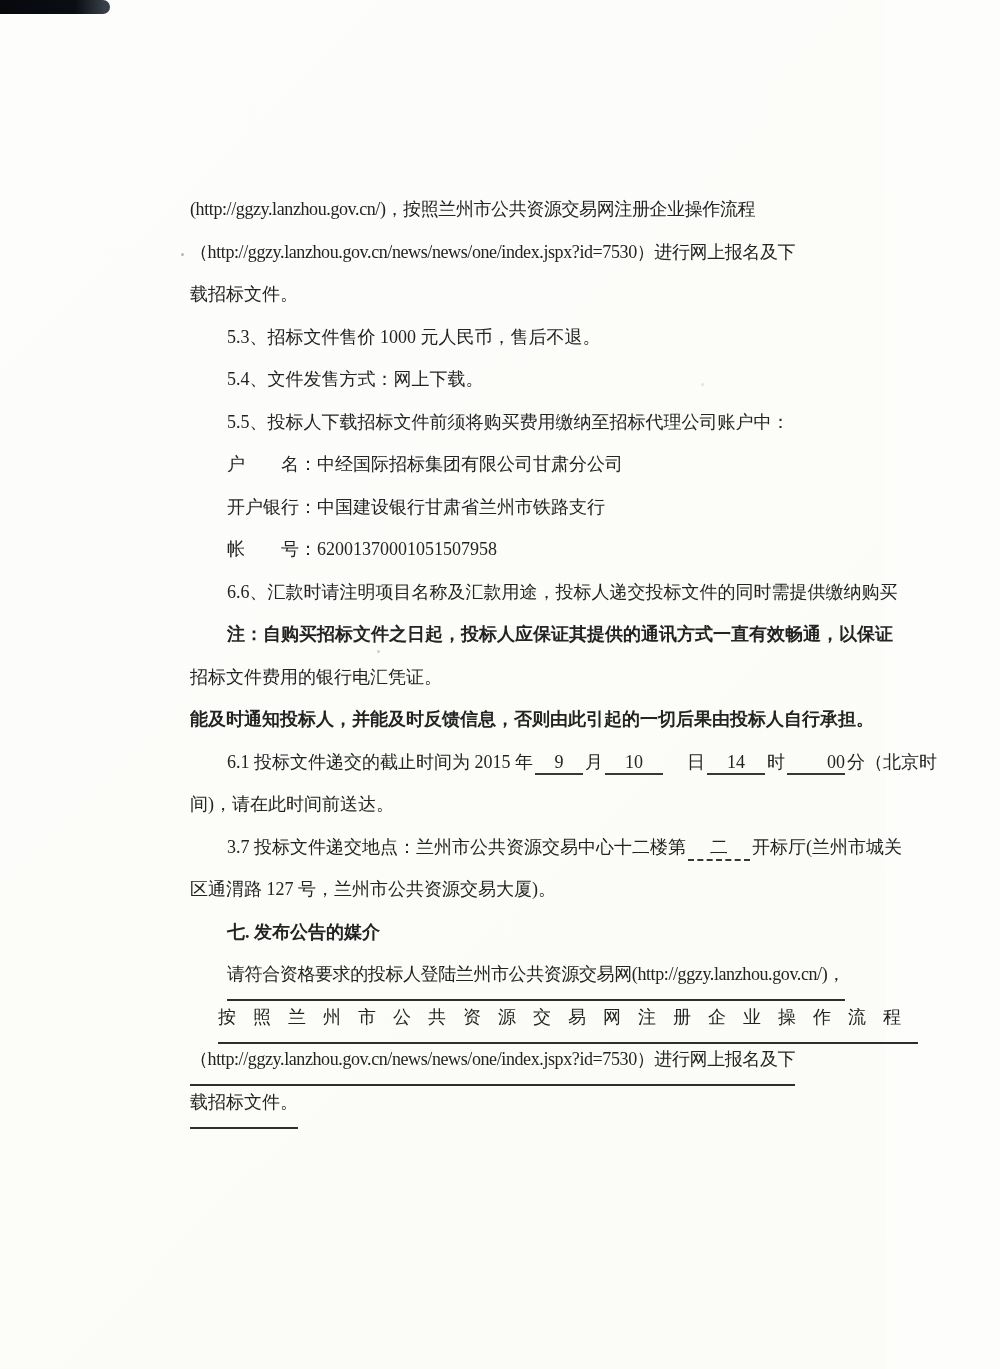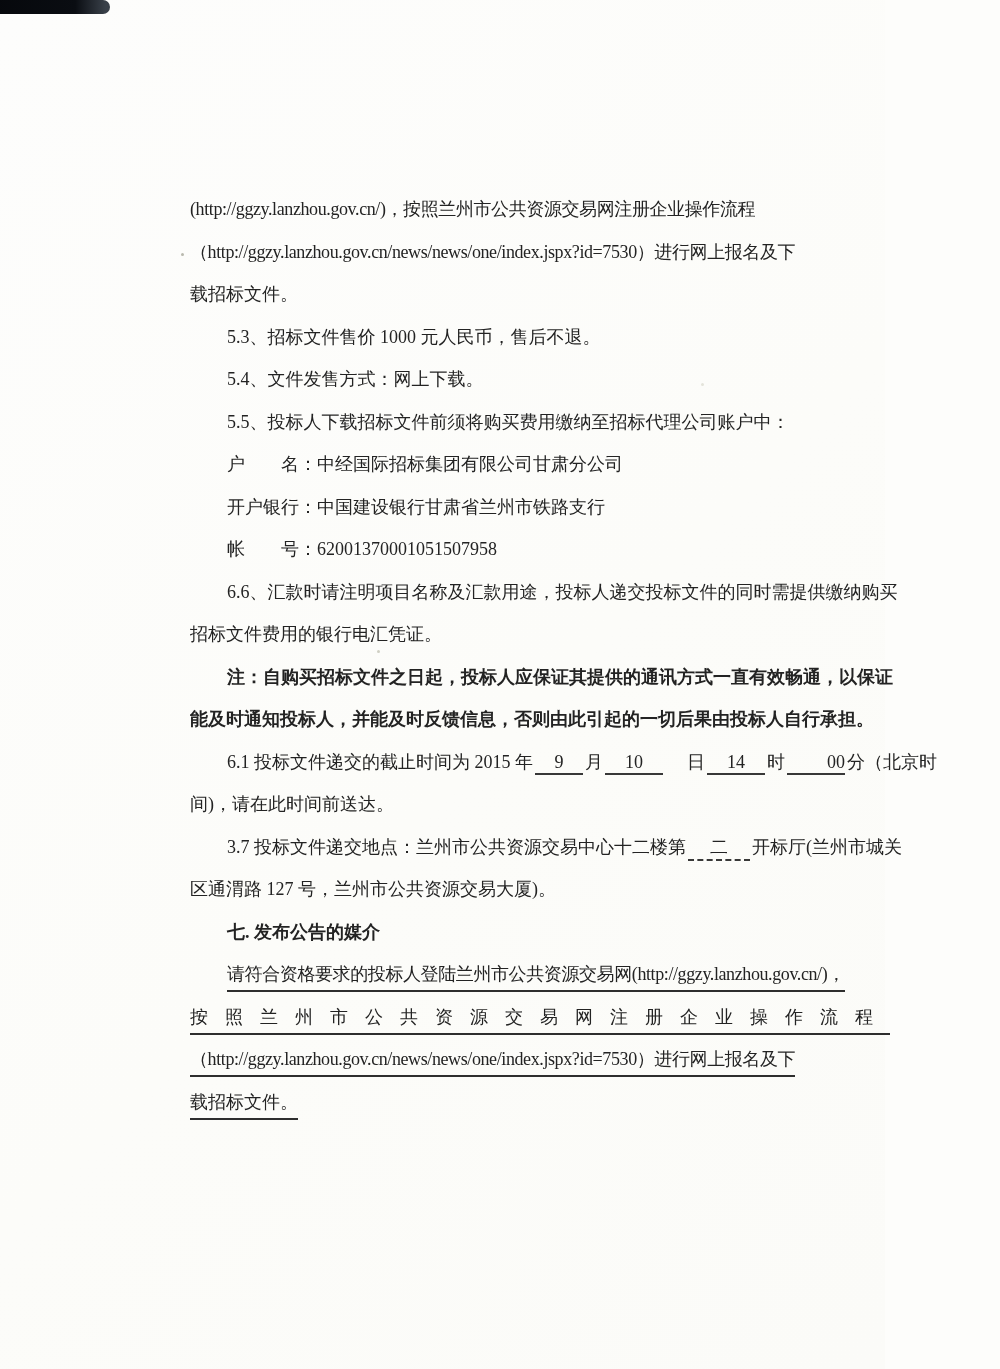--- a/index.html
+++ b/index.html
@@ -32,22 +32,22 @@
     color: #232323;
     font-size: 18px;
   }
   .l {
     height: 42.5px; line-height: 42.5px;
     white-space: nowrap;
   }
   .ind { padding-left: 37px; }
   .b { font-weight: bold; }
   .tight { letter-spacing: -0.4px; }
-  .ul { border-bottom: 2px solid #2e2e2e; padding-bottom: 6px; }
-  .spread { letter-spacing: 17px; }
+  .ul { border-bottom: 2px solid #2e2e2e; padding-bottom: 15px; }
+  .spread { letter-spacing: 17px; margin-left: 28px; }
   .blank {
     display: inline-block;
     text-align: center;
     border-bottom: 2px solid #383838;
     line-height: normal;
     margin: 0 2px;
   }
   .w-month { width: 48px; }
   .w-day { width: 58px; margin-right: 24px; }
   .w-hour { width: 58px; }
@@ -87,23 +87,23 @@
       <span>开户银行：</span><span>中国建设银行甘肃省兰州市铁路支行</span>
     </div>
     <div class="l ind">
       <span class="acct-label">
           <span>帐</span>
           <span>号：</span>
         </span><span>62001370001051507958</span>
     </div>
 
     <div class="l ind">6.6、汇款时请注明项目名称及汇款用途，投标人递交投标文件的同时需提供缴纳购买</div>
+    <div class="l ind b">注：自购买招标文件之日起，投标人应保证其提供的通讯方式一直有效畅通，以保证</div>
+
     <div class="l">招标文件费用的银行电汇凭证。</div>
-
-    <div class="l ind b">注：自购买招标文件之日起，投标人应保证其提供的通讯方式一直有效畅通，以保证</div>
     <div class="l b">能及时通知投标人，并能及时反馈信息，否则由此引起的一切后果由投标人自行承担。</div>
 
 
     <div class="l ind">
       <span>6.1 投标文件递交的截止时间为 2015 年</span><span class="blank w-month">9</span><span>月</span><span class="blank w-day">10</span><span>日</span><span class="blank w-hour">14</span><span>时</span><span class="blank w-min">00</span><span>分（北京时</span>
     </div>
     <div class="l">间)，请在此时间前送达。</div>
 
     <div class="l ind">
       <span>3.7 投标文件递交地点：兰州市公共资源交易中心十二楼第</span><span class="blank w-hall">二</span><span>开标厅(兰州市城关</span>

